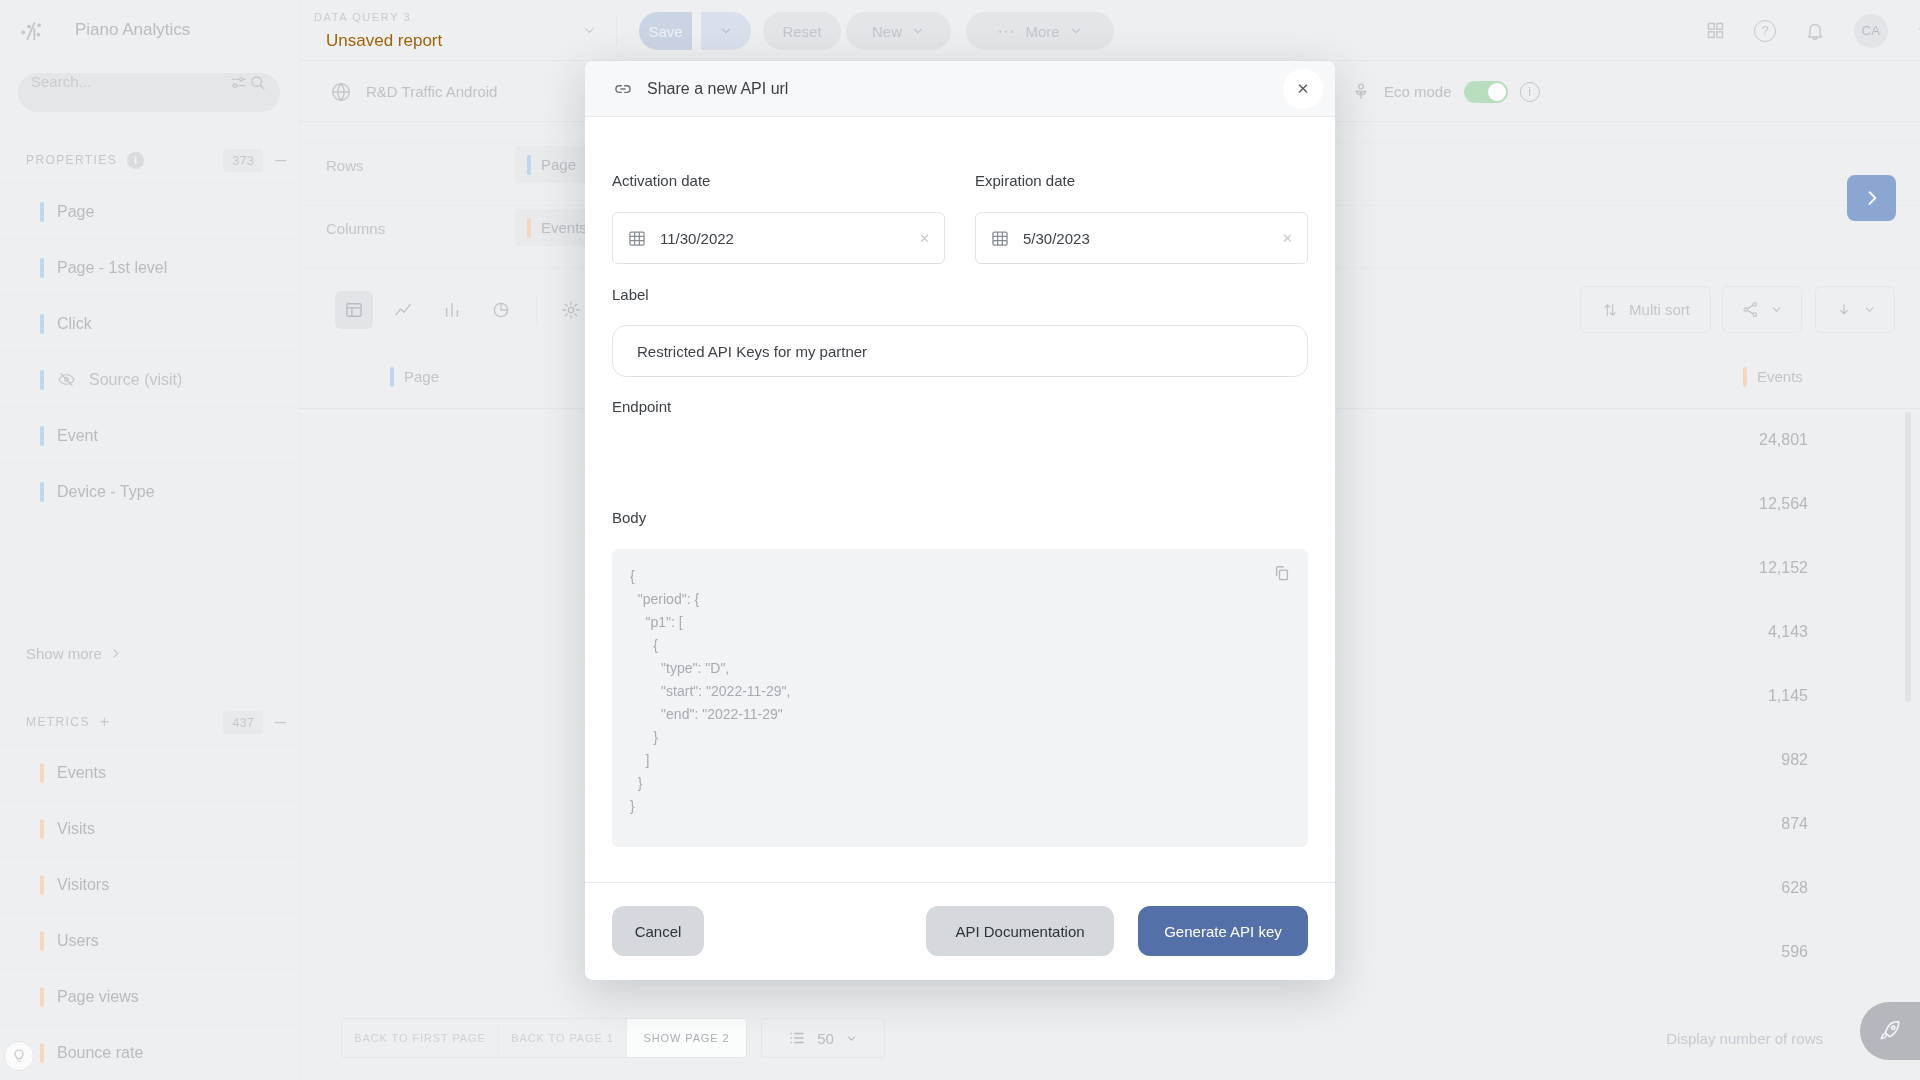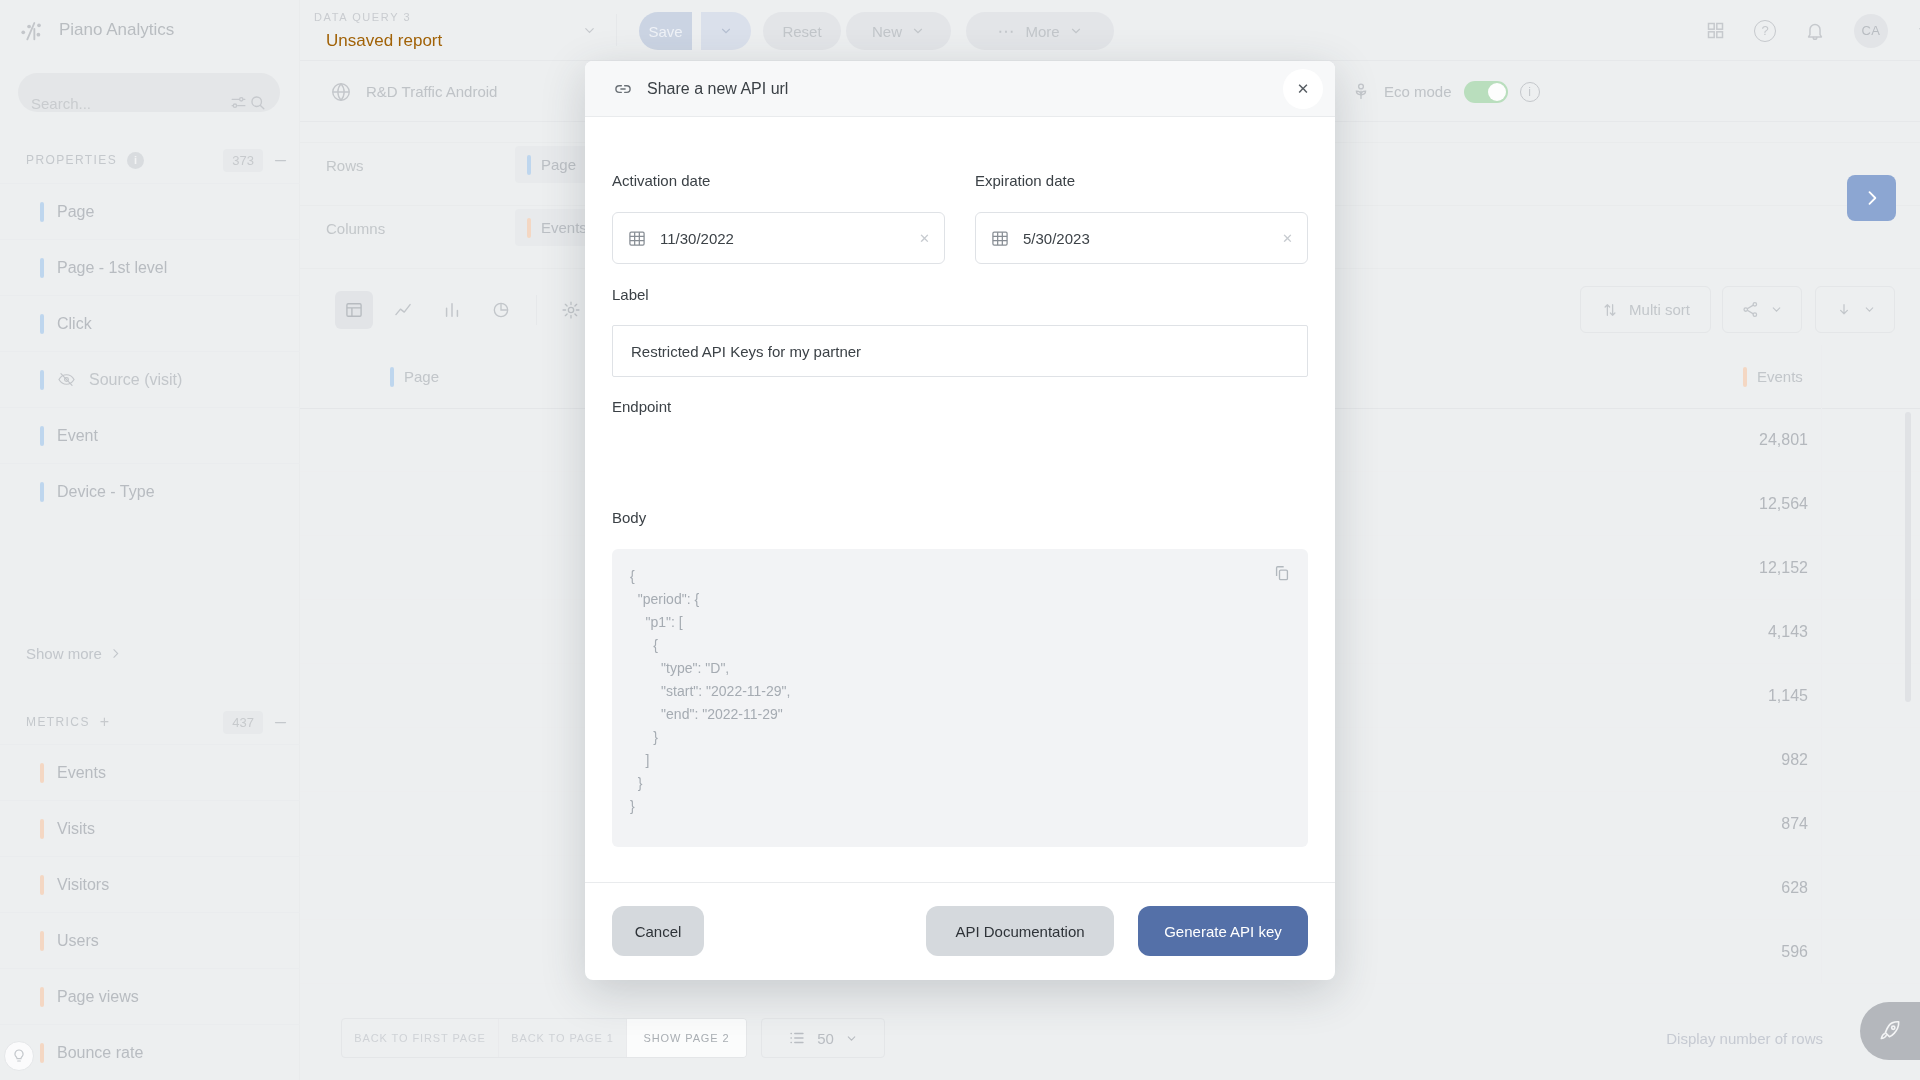--- a/index.html
+++ b/index.html
@@ -8,23 +8,23 @@
     --dim-border:#e6e8ea; --dim-chip:#e8eaec;
   }
   *{box-sizing:border-box;margin:0;padding:0}
   body{font-family:"Liberation Sans",sans-serif;background:#dfe1e3}
   .screen{position:relative;width:1920px;height:1080px;background:#edeff0;overflow:hidden}
   svg{display:block}
   .icon{display:inline-flex;align-items:center;justify-content:center;flex:none}
 
   
   .sidebar{position:absolute;left:0;top:0;width:300px;height:1080px;border-right:1px solid #e9ebec}
-  .brand{position:absolute;left:18px;top:16px;display:flex;align-items:center;gap:13px;color:#c3c6ca}
+  .brand{position:absolute;left:18px;top:16px;display:flex;align-items:center;gap:29px;color:#c3c6ca}
   .brand-name{font-size:17px;color:#b9bdc1}
-  .search-pill{position:absolute;left:18px;top:73px;width:262px;height:39px;border-radius:20px;background:#e4e6e8;display:flex;align-items:flex-end;padding:0 13px;color:#c6c9cd}
+  .search-pill{position:absolute;left:18px;top:73px;width:262px;height:39px;border-radius:20px;background:#e4e6e8;display:flex;align-items:flex-start;padding:0 13px;color:#c6c9cd}
   .search-ph{flex:1;font-size:15px;color:#c9cccf}
   .side-head{position:absolute;left:0;width:300px;height:30px;display:flex;align-items:center;gap:10px;padding:0 12px 0 26px}
   .side-head .t{font-size:12px;letter-spacing:1.4px;color:var(--dim-head)}
   .side-head .sp{flex:1}
   .cbadge{background:#e7e9eb;border-radius:4px;padding:4px 9px;font-size:13px;color:#c7cacd}
   .ico-circle{width:17px;height:17px;border-radius:50%;background:#d9dcdf;color:#f2f3f4;font-size:11px;display:flex;align-items:center;justify-content:center;font-weight:bold}
   .side-list{position:absolute;left:0;width:300px;list-style:none}
   .side-list li{height:56px;display:flex;align-items:center;gap:13px;padding-left:40px;border-top:1px solid #eaecee;font-size:16px;color:var(--dim-text)}
   .accent-bar{width:4px;height:20px;border-radius:2px;flex:none}
   .bar-blue{background:var(--prop-accent,#bed6ee)}
@@ -86,21 +86,21 @@
   
   .modal{position:absolute;left:585px;top:61px;width:750px;height:919px;background:#fff;border-radius:8px;box-shadow:0 12px 45px rgba(45,55,65,.20);z-index:10}
   .m-header{position:absolute;left:0;top:0;width:750px;height:56px;background:#f7f8f9;border-bottom:1px solid #e9ebed;border-radius:8px 8px 0 0;display:flex;align-items:center;gap:14px;padding-left:28px;color:#6a7076}
   .m-title{font-size:16px;color:var(--ink)}
   .m-close{position:absolute;right:12px;top:8px;width:40px;height:40px;border-radius:50%;background:#fff;display:flex;align-items:center;justify-content:center;font-size:15px;color:#565c62}
   .m-label{position:absolute;font-size:15px;color:var(--ink)}
   .field{position:absolute;height:52px;border:1px solid #dfe2e6;border-radius:6px;background:#fff;display:flex;align-items:center}
   .date-field{width:333px;padding:0 14px;gap:13px;color:#878d94}
   .date-val{flex:1;font-size:15px;color:#3c4247}
   .clear-x{font-size:13px;color:#c6cacf}
-  .text-field{left:27px;width:696px;padding:0 18px;font-size:15px;color:#3c4247;border:1px solid #dfe2e6;border-radius:2px;height:52px;background:#fff;width:696px;outline:none;font-family:"Liberation Sans",sans-serif}
+  .text-field{left:27px;width:696px;padding:0 24px;font-size:15px;color:#3c4247;border:1px solid #dfe2e6;border-radius:14px;height:52px;background:#fff;width:696px;outline:none;font-family:"Liberation Sans",sans-serif}
   .gray-box{position:absolute;left:27px;width:696px;background:#f2f3f5;border-radius:6px}
   .endpoint-box{height:52px;display:flex;align-items:center;padding:0 18px;font-size:15px;color:#9ba1a8}
   .copy-ic{position:absolute;color:#b2b8be}
   .body-box{height:298px}
   .body-box pre{font-family:"Liberation Sans",sans-serif;font-size:14px;line-height:23px;color:#a5abb2;padding:16px 18px;white-space:pre}
   .m-footer-line{position:absolute;left:0;top:821px;width:750px;height:1px;background:#e9ebed}
   .m-btn{position:absolute;top:845px;height:50px;border-radius:12px;display:flex;align-items:center;justify-content:center;font-size:15px;color:#2e3338;background:#d5d9dd}
   .m-btn.primary{background:var(--accent-blue,#5470a8);color:#fff}
 </style>
 </head>

